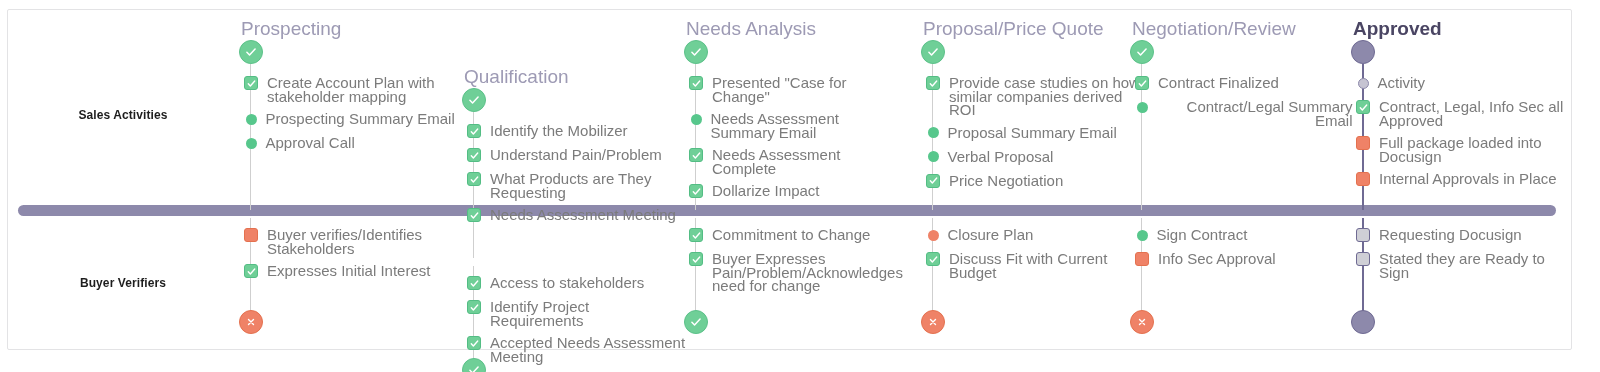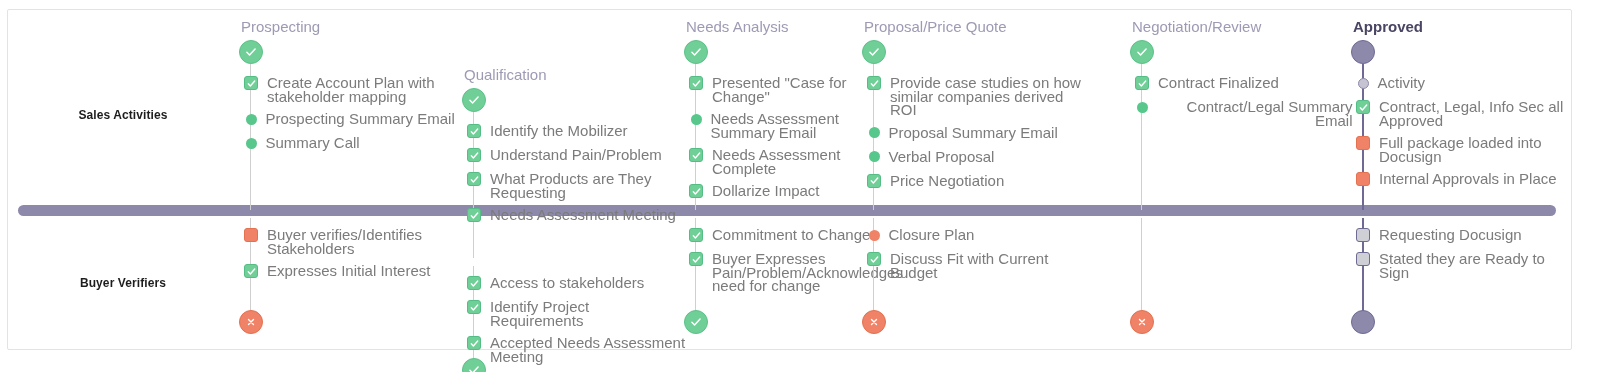--- a/index.html
+++ b/index.html
@@ -44,21 +44,21 @@
   .stage {
     position: absolute;
     top: 0;
     width: 230px;
     height: 341px;
   }
 
   .stage-title {
     position: absolute;
     left: 5px; top: 8px;
-    font-size: 15px;
+    font-size: 19px;
     color: #9d9ab4;
     white-space: nowrap;
   }
   .stage.final .stage-title { color: #4a4563; font-weight: bold; }
 
   
   .spine {
     position: absolute;
     left: 14px;
     width: 1px;
@@ -175,21 +175,21 @@
               </svg>
             </span>
             <span class="item-label">Create Account Plan with stakeholder mapping</span>
           </div>
           <div class="item">
             <span class="marker dot dot-green"></span>
             <span class="item-label">Prospecting Summary Email</span>
           </div>
           <div class="item">
             <span class="marker dot dot-green"></span>
-            <span class="item-label">Summary Call</span>
+            <span class="item-label">Approval Call</span>
           </div>
         </div>
         <div class="items bottom">
           <div class="item">
             <span class="marker sq sq-red"></span>
             <span class="item-label">Buyer verifies/Identifies Stakeholders</span>
           </div>
           <div class="item">
             <span class="marker sq sq-green">
               <svg width="11" height="11" viewBox="0 0 24 24" aria-hidden="true">
@@ -339,21 +339,21 @@
           <div class="item">
             <span class="marker sq sq-green">
               <svg width="11" height="11" viewBox="0 0 24 24" aria-hidden="true">
                 <path d="M5 12.5 L9.5 17.5 L19 6.5" fill="none" stroke="#ffffff" stroke-width="3" stroke-linecap="round" stroke-linejoin="round"></path>
               </svg>
             </span>
             <span class="item-label">Buyer Expresses Pain/Problem/Acknowledges need for change</span>
           </div>
         </div>
       </div>
-      <div class="stage" style="left: 851px;">
+      <div class="stage" style="left: 910px;">
         <div class="stage-title">Proposal/Price Quote</div>
         <div class="spine top"></div>
         <div class="spine bottom"></div>
         <div class="endpoint ok top">
           <span>
             <svg width="14" height="14" viewBox="0 0 24 24" aria-hidden="true">
               <path d="M5 12.5 L9.5 17 L19 7" fill="none" stroke="#ffffff" stroke-width="2.6" stroke-linecap="round" stroke-linejoin="round"></path>
             </svg>
           </span>
         </div>
@@ -430,20 +430,30 @@
                 <path d="M5 12.5 L9.5 17.5 L19 6.5" fill="none" stroke="#ffffff" stroke-width="3" stroke-linecap="round" stroke-linejoin="round"></path>
               </svg>
             </span>
             <span class="item-label">Contract Finalized</span>
           </div>
           <div class="item">
             <span class="marker dot dot-green"></span>
             <span class="item-label">Contract/Legal Summary Email</span>
           </div>
         </div>
+        <div class="items bottom">
+          <div class="item">
+            <span class="marker dot dot-green"></span>
+            <span class="item-label">Sign Contract</span>
+          </div>
+          <div class="item">
+            <span class="marker sq sq-red"></span>
+            <span class="item-label">Info Sec Approval</span>
+          </div>
+        </div>
       </div>
       <div class="stage final" style="left: 1340px;">
         <div class="stage-title">Approved</div>
         <div class="spine top"></div>
         <div class="spine bottom"></div>
         <div class="endpoint neutral top"></div>
         <div class="endpoint neutral bottom"></div>
         <div class="items top">
           <div class="item">
             <span class="marker dot dot-grey"></span>

